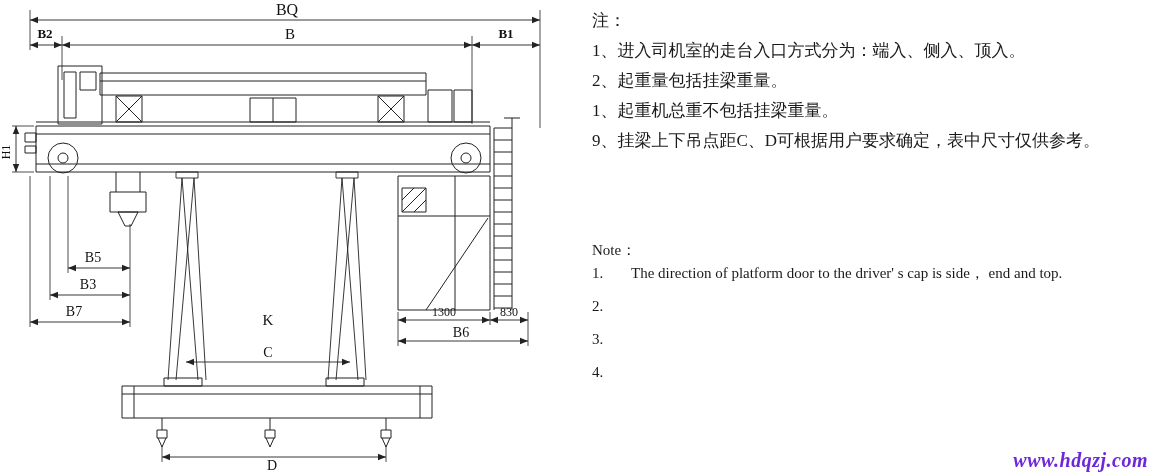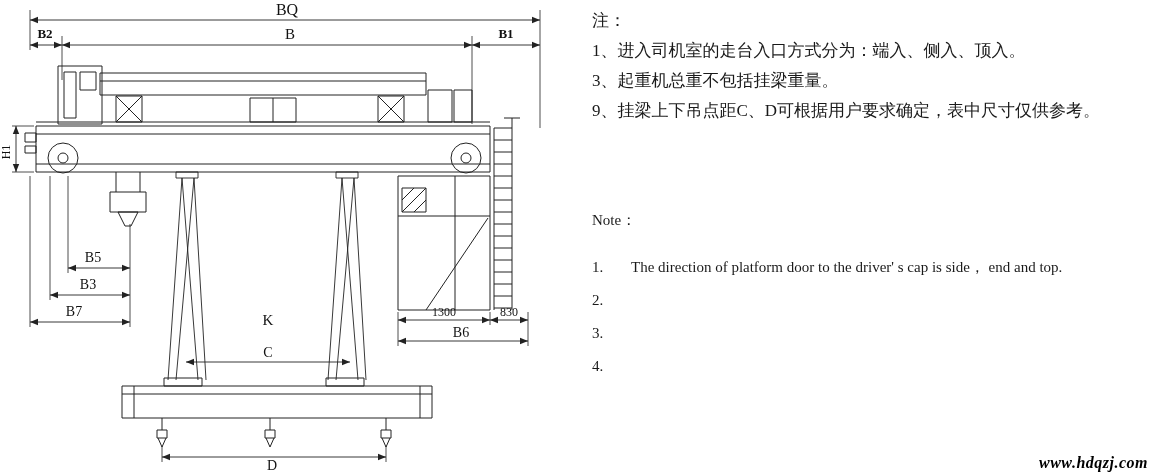--- a/index.html
+++ b/index.html
@@ -15,31 +15,31 @@
     width: 585px; height: 474px;
   }
   .notes {
     position: absolute;
     left: 592px; top: 6px;
     width: 556px;
   }
   .cn { font-size: 17px; }
   .cn-line { line-height: 30px; white-space: nowrap; }
   .en { margin-top: 82px; font-size: 15px; }
-  .en-title { line-height: 24px; margin-bottom: 24px; }
+  .en-title { line-height: 24px; margin-bottom: 0; }
   .en-item { display: flex; line-height: 22px; margin-bottom: 11px; }
   .en-item .num { width: 27px; flex: none; }
   .en-item .txt { white-space: nowrap; margin-left: 12px; }
   .watermark {
     position: absolute;
     right: 4px; bottom: 2px;
-    font-size: 16px;
+    font-size: 20px;
     font-weight: bold;
     font-style: italic;
-    color: #000000;
+    color: #6d28d9;
     letter-spacing: 0.5px;
   }
   svg line, svg rect, svg circle, svg path { vector-effect: non-scaling-stroke; }
 </style>
 </head>
 <body>
 
 <svg class="drawing" viewBox="0 0 585 474" width="585" height="474" xmlns="http://www.w3.org/2000/svg">
   <defs>
     <marker id="arr" viewBox="0 0 10 10" refX="10" refY="5" markerWidth="9" markerHeight="9" orient="auto-start-reverse">
@@ -213,21 +213,22 @@
     <text x="461" y="337">B6</text>
     <text x="272" y="470">D</text>
   </g>
 </svg>
 
 <div class="notes">
 
   <div class="cn">
     <div class="cn-line">注：</div>
     <div class="cn-line">1、进入司机室的走台入口方式分为：端入、侧入、顶入。</div>
-    <div class="cn-line">3、起重机总重不包括挂梁重量。</div>
+    <div class="cn-line">2、起重量包括挂梁重量。</div>
+    <div class="cn-line">1、起重机总重不包括挂梁重量。</div>
     <div class="cn-line">9、挂梁上下吊点距C、D可根据用户要求确定，表中尺寸仅供参考。</div>
   </div>
 
   <div class="en">
     <div class="en-title">Note：</div>
     <div class="en-item">
       <span class="num">1.</span>
       <span class="txt">The direction of platform door to the driver' s cap is side， end and top.</span>
     </div>
     <div class="en-item">

